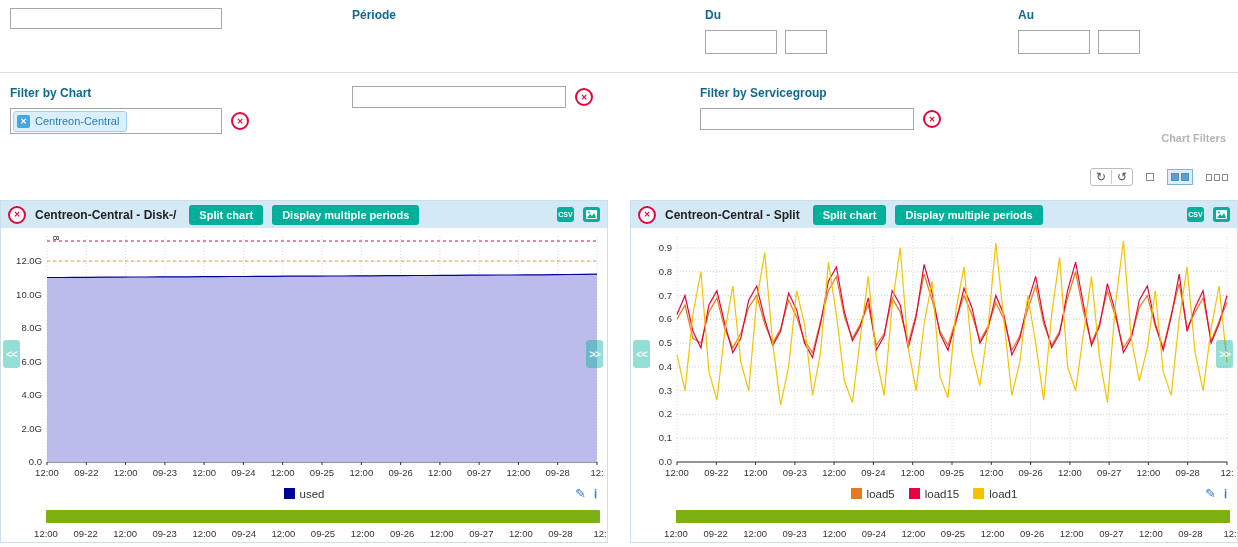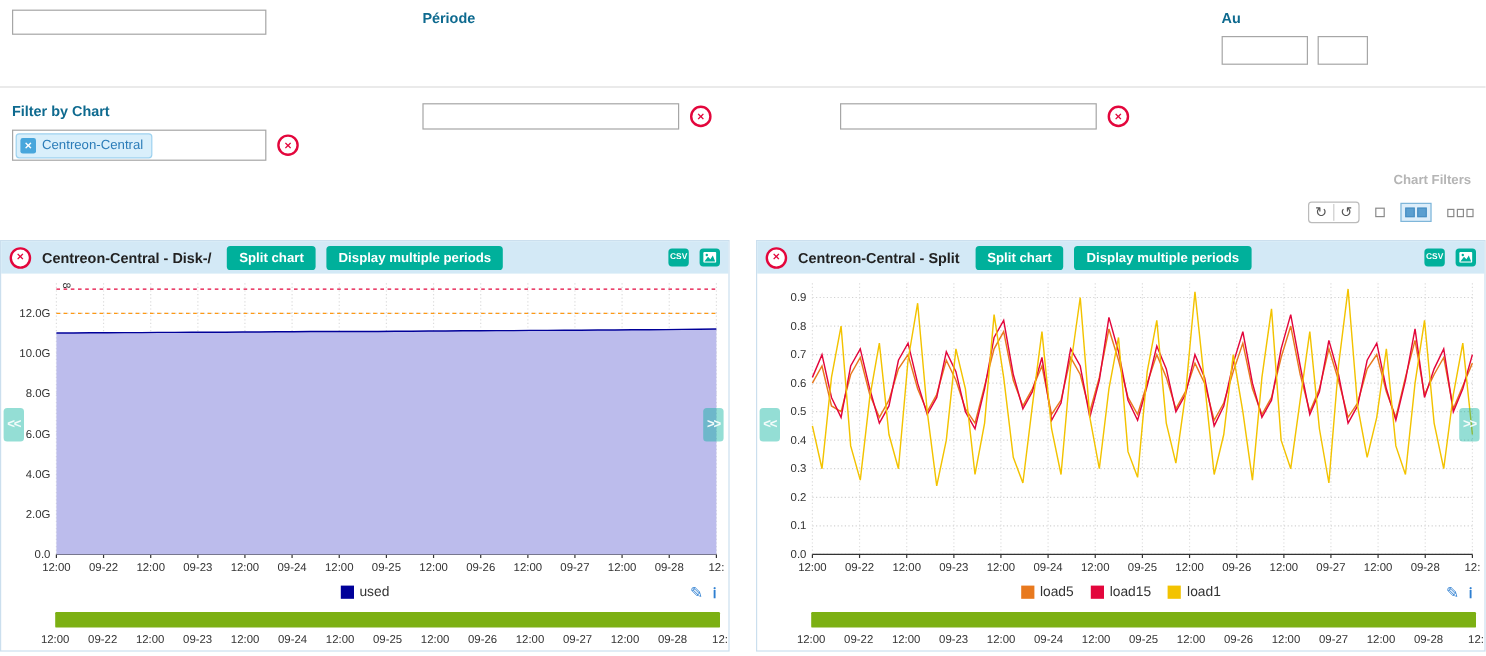--- a/index.html
+++ b/index.html
@@ -38,21 +38,21 @@
   .tag-box{width:212px;height:26px;border:1px solid #a6a6a6;box-sizing:border-box;
            display:flex;align-items:center;padding:2px;background:#fff;}
   .plain-box{width:214px;height:22px;border:1px solid #a6a6a6;box-sizing:border-box;font-size:12px;padding:0 4px;}
   .chip{background:#d9effb;border:1px solid #9ed2ef;border-radius:3px;color:#2b7cb8;
         font-size:11px;display:inline-flex;align-items:center;height:19px;padding-right:7px;}
   .chip-x{background:#47a6dc;color:#fff;width:13px;height:13px;border-radius:2px;margin:0 5px 0 3px;
           font-size:8px;font-weight:bold;display:inline-flex;align-items:center;justify-content:center;cursor:pointer;}
   .clear-icon,.close-icon{width:14px;height:14px;border:2px solid #e3063c;border-radius:50%;color:#e3063c;
         font-size:8px;font-weight:bold;display:inline-flex;align-items:center;justify-content:center;
         background:#fff;flex:none;cursor:pointer;}
-  .section-caption{position:absolute;top:48px;right:12px;font-size:11px;font-weight:bold;color:#b5b5b5;margin-top:12px;}
+  .section-caption{position:absolute;top:48px;right:12px;font-size:11px;font-weight:bold;color:#b5b5b5;}
 
   
   .toolbar{position:absolute;top:168px;right:6px;display:flex;align-items:center;gap:9px;}
   .refresh-box{display:flex;align-items:center;border:1px solid #bbb;border-radius:3px;background:#fff;}
   .tb-icon{font-size:12px;color:#555;padding:1px 5px;cursor:pointer;}
   .tb-sep{width:1px;height:14px;background:#ccc;}
   .lay{display:inline-flex;gap:2px;align-items:center;padding:3px;border:1px solid transparent;cursor:pointer;}
   .lay i{display:block;border:1px solid #8a8a8a;background:#fff;}
   .lay1 i{width:6px;height:6px;}
   .lay2 i{width:6px;height:6px;}
@@ -100,20 +100,24 @@
 
 <div class="page">
 
   <div class="filters-top">
     <div class="block b-chart">
       <input class="text-input" style="">
     </div>
     <div class="block b-periode">
       <label class="flabel">Période</label>
     </div>
+    <div class="block b-du">
+      <label class="flabel">Du</label>
+      <input class="date-input" style=""><input class="time-input" style="">
+    </div>
     <div class="block b-au">
       <label class="flabel">Au</label>
       <input class="date-input" style=""><input class="time-input" style="">
     </div>
   </div>
 
   <div class="divider"></div>
 
   <div class="filters-second">
     <div class="block2 b2-host">
@@ -128,20 +132,21 @@
         <span class="clear-icon">✕</span>
       </div>
     </div>
     <div class="block2 b2-hostgroup">
       <div class="filter-line">
         <input class="plain-box" style="">
         <span class="clear-icon">✕</span>
       </div>
     </div>
     <div class="block2 b2-servicegroup">
+      <label class="flabel">Filter by Servicegroup</label>
       <div class="filter-line">
         <input class="plain-box" style="">
         <span class="clear-icon">✕</span>
       </div>
     </div>
     <div class="section-caption">Chart Filters</div>
   </div>
 
   <div class="toolbar">
     <div class="refresh-box">

